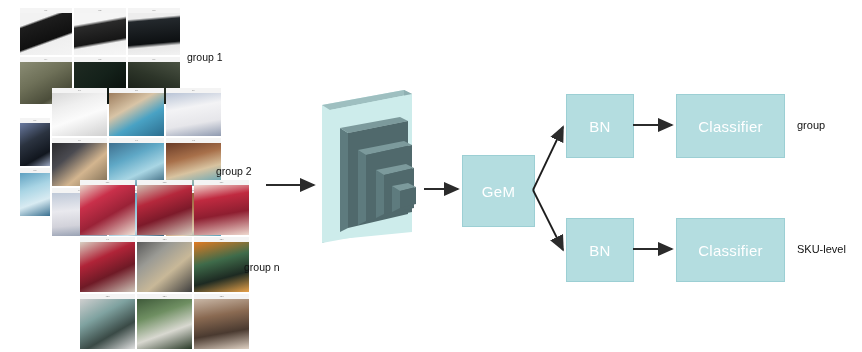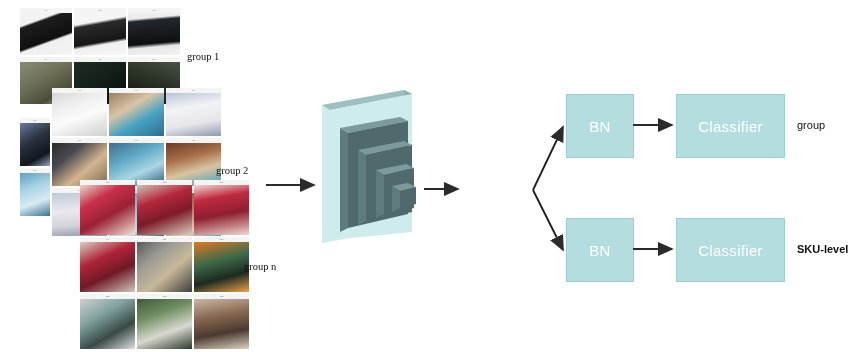--- a/index.html
+++ b/index.html
@@ -9,21 +9,21 @@
   #stage{position:absolute;left:0;top:0;width:862px;height:352px;background:#fff;}
 
   
   .grid{position:absolute;display:grid;gap:2px;}
   .thumb{position:relative;overflow:hidden;background:#e9e9e9;}
   .thumb .cap{position:absolute;top:0;left:0;right:0;height:5px;background:#f4f4f4;
               font-size:2.5px;line-height:5px;text-align:center;color:#888;}
   .thumb .body{position:absolute;left:0;right:0;top:5px;bottom:0;}
 
   
-  .glabel{position:absolute;font-size:10.5px;color:#111;white-space:nowrap;font-family:Liberation Serif, serif;}
+  .glabel{position:absolute;font-size:10.5px;color:#111;white-space:nowrap;}
 
   
   .box{position:absolute;background:#b4dde0;border:1px solid #9ccfd4;
        display:flex;align-items:center;justify-content:center;
        color:#ffffff;font-size:15px;letter-spacing:.3px;}
   .box.small{font-size:15px;}
 
   
   .tlabel{position:absolute;font-size:11px;color:#111;white-space:nowrap;}
 
@@ -147,28 +147,29 @@
         <div class="cap">126</div>
         <div class="body" style="background: linear-gradient(160deg, rgb(63, 90, 58) 0%, rgb(111, 143, 98) 32%, rgb(216, 216, 208) 64%, rgb(42, 58, 40) 100%);"></div>
       </div>
       <div class="thumb">
         <div class="cap">128</div>
         <div class="body" style="background: linear-gradient(170deg, rgb(201, 183, 166) 0%, rgb(138, 106, 82) 34%, rgb(74, 58, 48) 66%, rgb(222, 208, 194) 100%);"></div>
       </div>
     </div>
   <div class="glabel" style="left:244px;top:261px;">group n</div>
 
+  <div class="box" id="gem-box" style="left:462px;top:155px;width:71px;height:70px;">GeM</div>
 
   <div class="box small" style="left:566px;top:94px;width:66px;height:62px;">BN</div>
   <div class="box small" style="left:676px;top:94px;width:107px;height:62px;">Classifier</div>
   <div class="tlabel" style="left:797px;top:119px;">group</div>
 
   <div class="box small" style="left:566px;top:218px;width:66px;height:62px;">BN</div>
   <div class="box small" style="left:676px;top:218px;width:107px;height:62px;">Classifier</div>
-  <div class="tlabel" style="left:797px;top:243px;font-weight:bold;">SKU-level</div>
+  <div class="tlabel" style="left:797px;top:243px;">SKU-level</div>
 
   <svg id="vec" viewBox="0 0 862 352">
     <defs>
       <marker id="ah" markerWidth="9" markerHeight="8" refX="8" refY="4" orient="auto">
         <path d="M0,0 L9,4 L0,8 Z" fill="#2b2b2b"></path>
       </marker>
     </defs>
 
     <g>
       <line x1="266" y1="185" x2="314" y2="185" stroke="#2b2b2b" stroke-width="1.8" marker-end="url(#ah)"></line>

